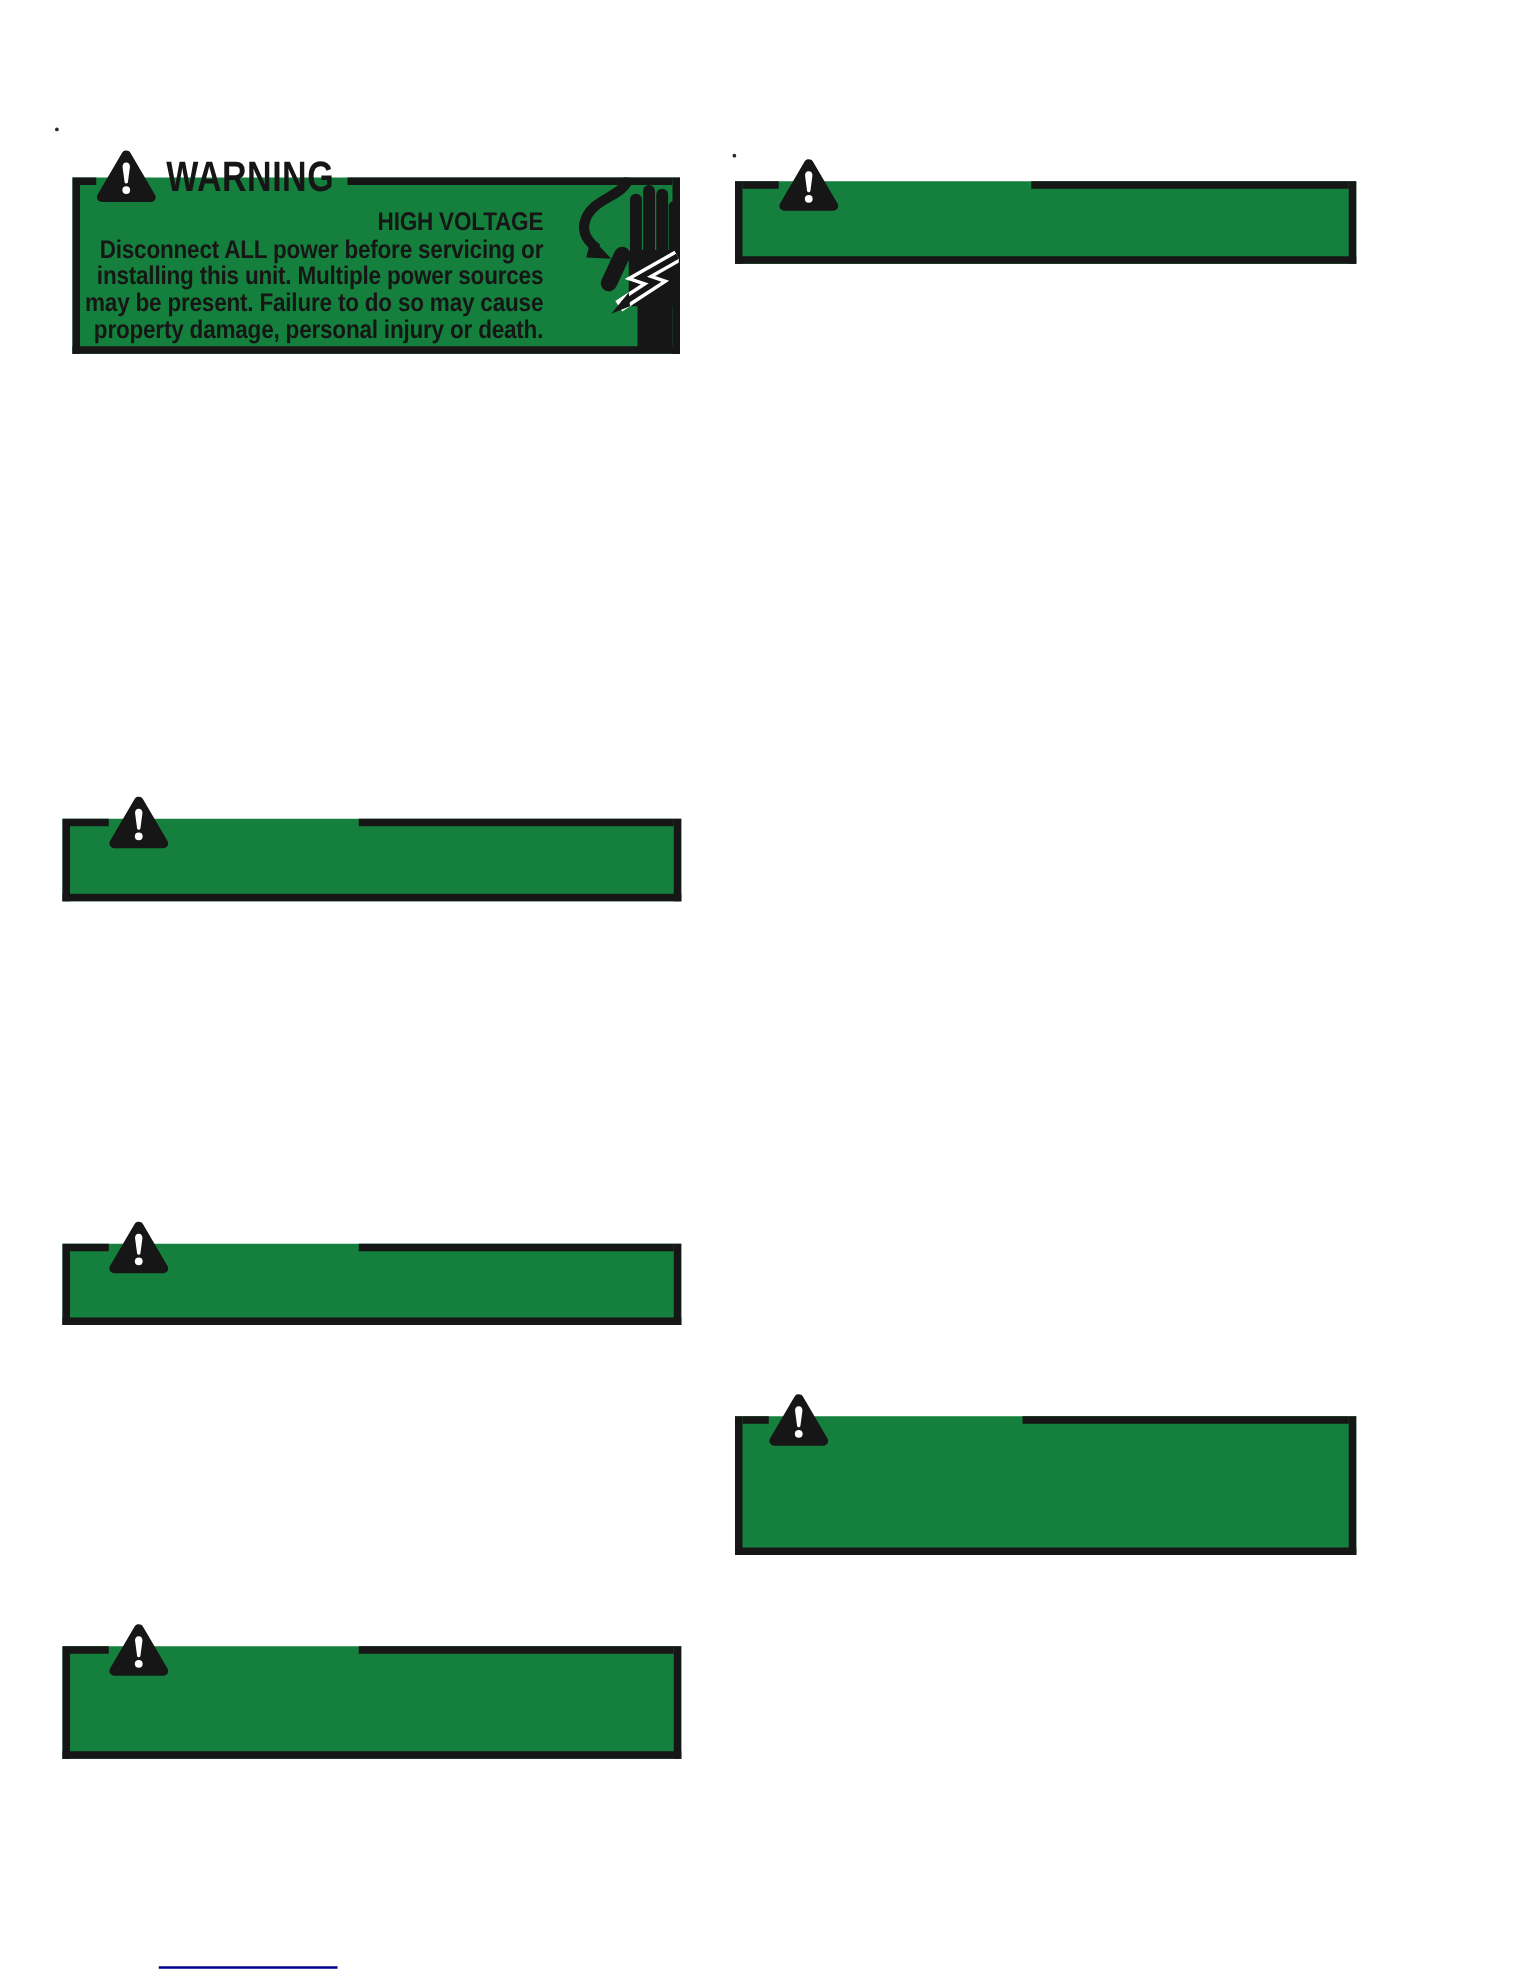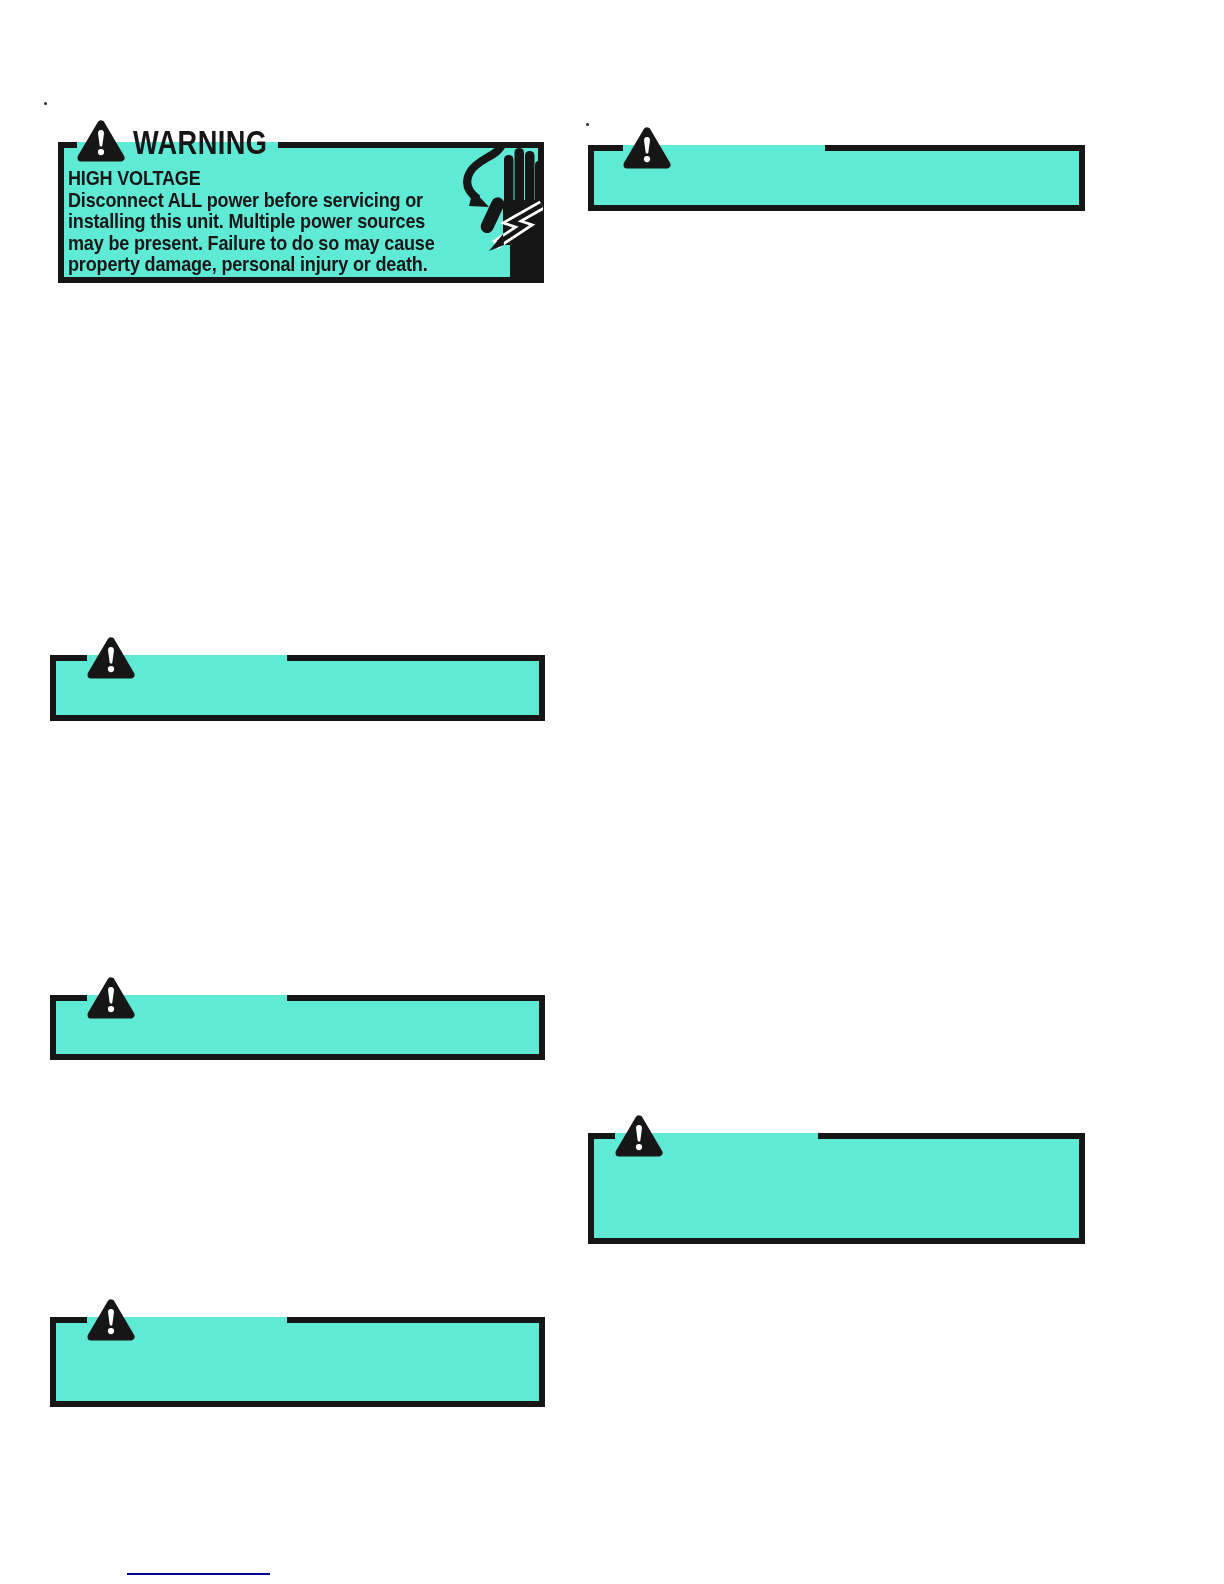--- a/index.html
+++ b/index.html
@@ -4,22 +4,22 @@
 <style>
   html,body { margin:0; padding:0; background:#ffffff; }
   .page {
     position:relative; width:1224px; height:1584px;
     background:#ffffff; overflow:hidden;
     font-family:"Liberation Sans", sans-serif;
     color:#161616;
   }
   
   .warnbox {
-    position:absolute; box-sizing:border-box; background:#5eead4;
-    border:6px solid #161616; border-top:none;
+    position:absolute; box-sizing:border-box; background:#15803d;
+    border:6px solid #161616; border-top:none;text-align:right;
   }
   .topseg { position:absolute; top:0; height:6px; background:#161616; }
   .tri { position:absolute; top:-20px; width:48px; height:45px; }
   .tri-main { top:-24px; }
   .wb-title {
     position:absolute; top:-17px; left:69px;
     font-size:34px; font-weight:bold; line-height:1;
     letter-spacing:0.5px; white-space:nowrap;
     transform:scaleX(0.8); transform-origin:left top; color:#161616;
   }

